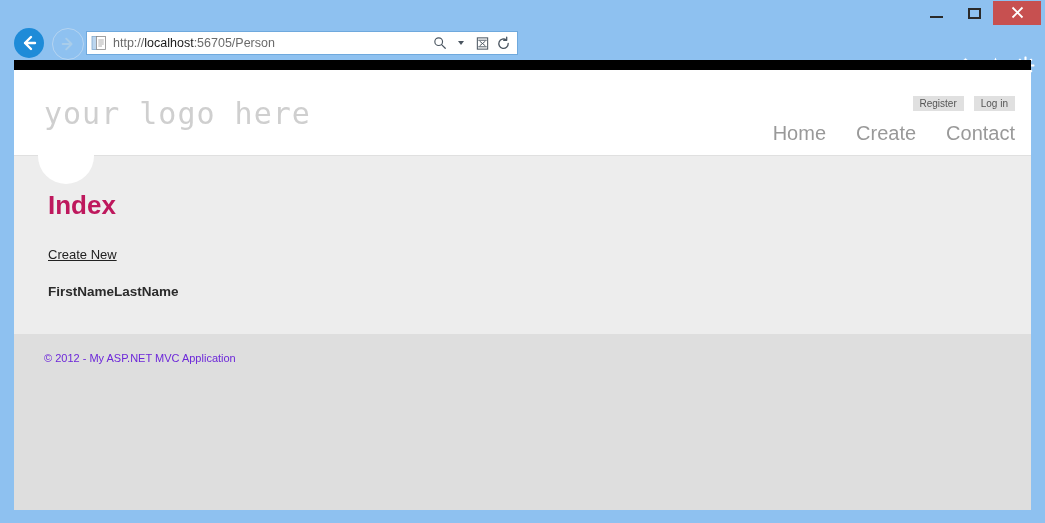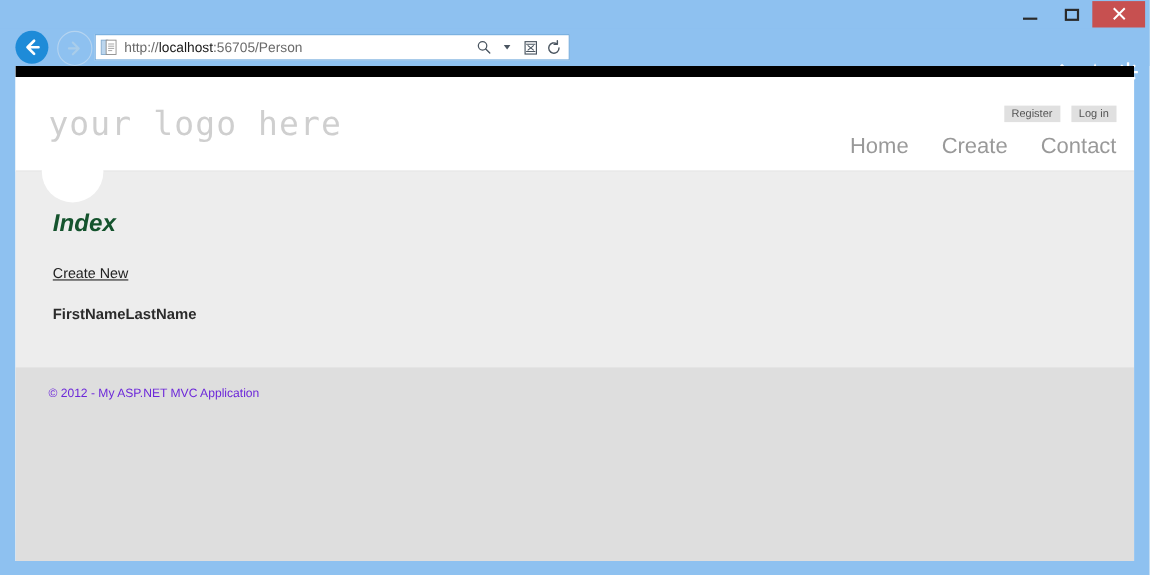--- a/index.html
+++ b/index.html
@@ -272,25 +272,24 @@
     white-space: nowrap;
   }
 
   .page-body {
     position: relative;
     padding: 34px 34px 0 34px;
     height: 148px;
     box-sizing: border-box;
   }
   .page-title {
-    font-size: 22px;
+    font-size: 26px;
     font-weight: bold;
-    color: #14532d;
+    color: #be185d;
     margin: 0 0 24px 0;
-    font-style: italic;
   }
   .create-link {
     font-size: 13px;
     color: #222222;
     text-decoration: underline;
     display: inline-block;
     margin-bottom: 22px;
     text-align: center;
   }
   .data-table {

